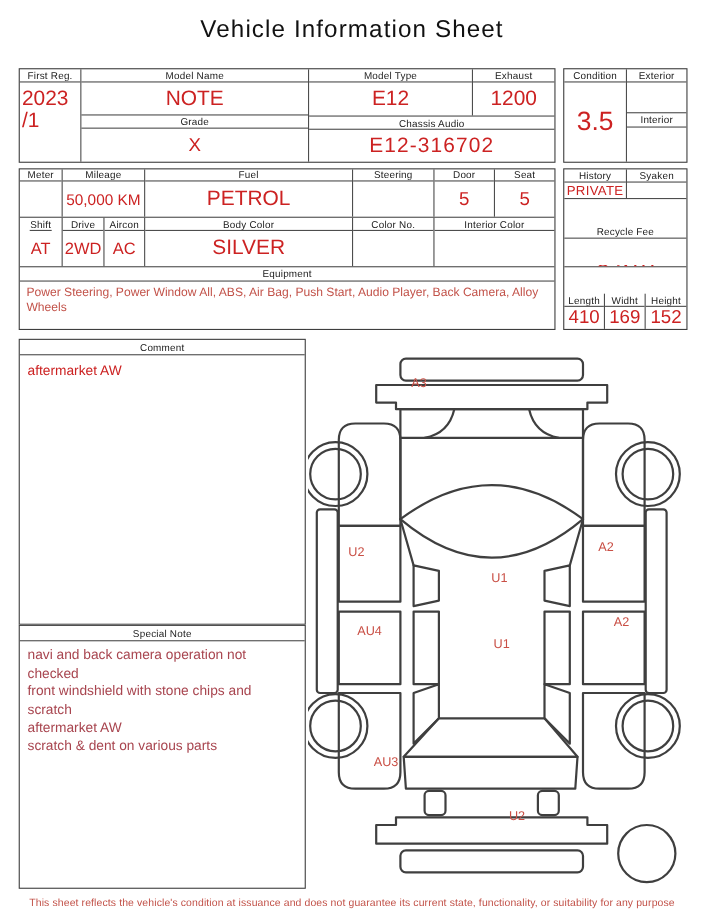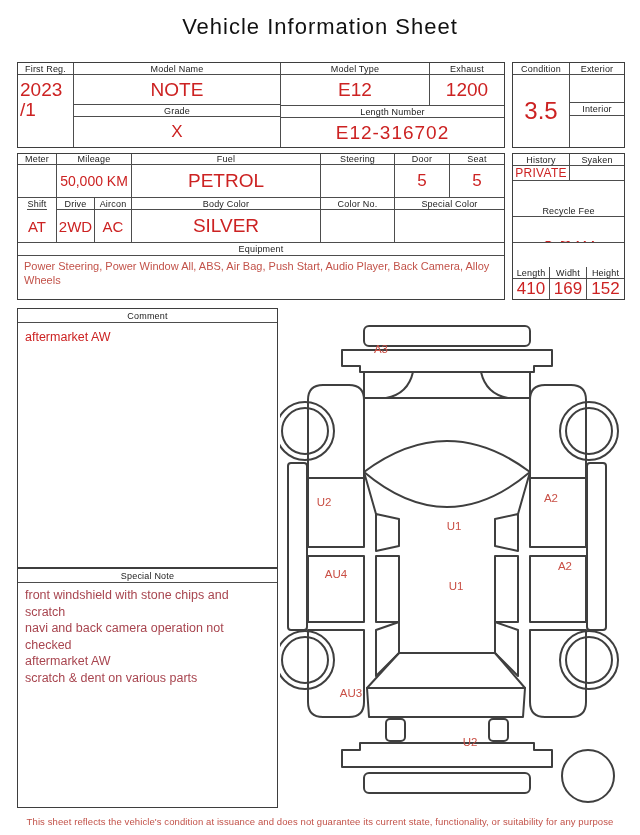--- a/index.html
+++ b/index.html
@@ -146,21 +146,21 @@
       <div class="cell-mt br">
         <div class="hdr h1">Model Type</div>
         <div class="val v-mt">E12</div>
       </div>
       <div class="cell-ex">
         <div class="hdr h1">Exhaust</div>
         <div class="val v-mt">1200</div>
       </div>
     </div>
     <div class="chassis">
-      <div class="hdr h2">Length Number</div>
+      <div class="hdr h2">Chassis Audio</div>
       <div class="val v-ch">E12-316702</div>
     </div>
   </div>
 </div>
 
 <div class="box b1">
   <div class="col c-cond br">
     <div class="hdr h">Condition</div>
     <div class="val v-cond">3.5</div>
   </div>
@@ -214,21 +214,21 @@
     </div>
     <div class="cell w-bodycolor br">
       <div class="hdr hcell2">Body Color</div>
       <div class="val vcell fs-big">SILVER</div>
     </div>
     <div class="cell w-colorno br">
       <div class="hdr hcell2">Color No.</div>
       <div class="val vcell"></div>
     </div>
     <div class="cell w-intcolor">
-      <div class="hdr hcell2">Special Color</div>
+      <div class="hdr hcell2">Interior Color</div>
       <div class="val vcell"></div>
     </div>
   </div>
   <div class="hdr equip-hdr">Equipment</div>
   <div class="equip-text">Power Steering, Power Window  All, ABS, Air Bag, Push Start, Audio Player, Back Camera, Alloy Wheels</div>
 </div>
 
 <div class="box b2">
   <div class="rA">
     <div class="c-hist br">
@@ -259,22 +259,22 @@
 </div>
 
 <div class="box cbox">
   <div class="hdr sec-hdr">Comment</div>
   <div class="comment-body">aftermarket AW</div>
 </div>
 
 <div class="box nbox">
   <div class="hdr sec-hdr">Special Note</div>
   <div class="note-body">
+    <p class="note-line">navi and back camera operation not checked</p>
     <p class="note-line">front windshield with stone chips and scratch</p>
-    <p class="note-line">navi and back camera operation not checked</p>
     <p class="note-line">aftermarket AW</p>
     <p class="note-line">scratch &amp; dent on various parts</p>
   </div>
 </div>
 
 <div class="diagram">
   <svg viewBox="0 0 360 510" width="360" height="510" xmlns="http://www.w3.org/2000/svg">
     <g>
       <rect x="84" y="16" width="166" height="20" rx="5"></rect>
       <path d="M62 40 H272 V56 H254 V62 H80 V56 H62 Z"></path>

